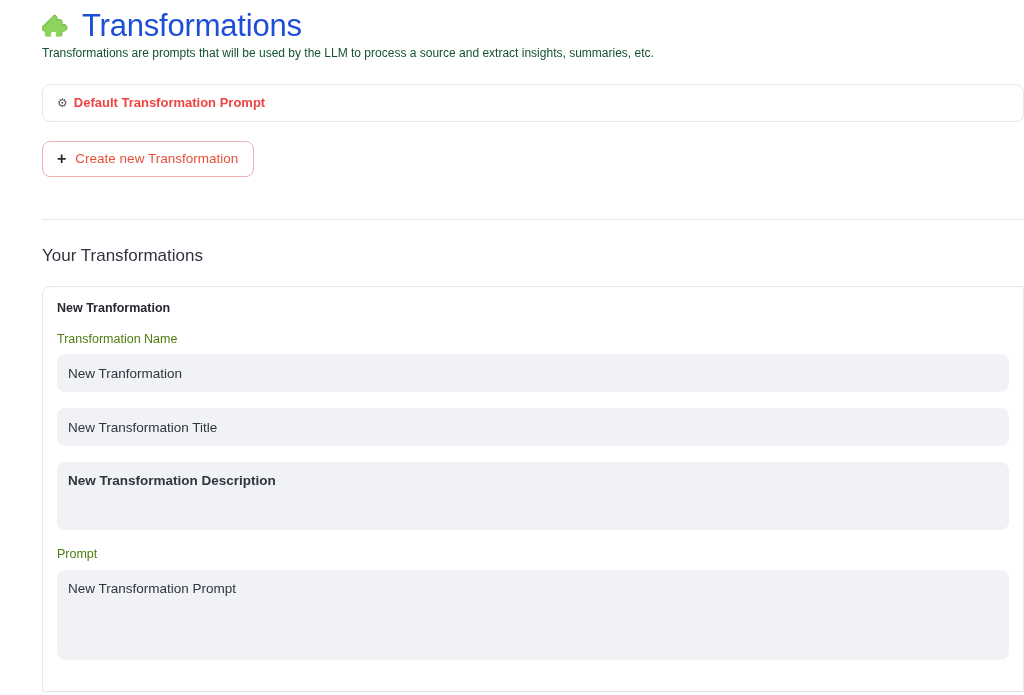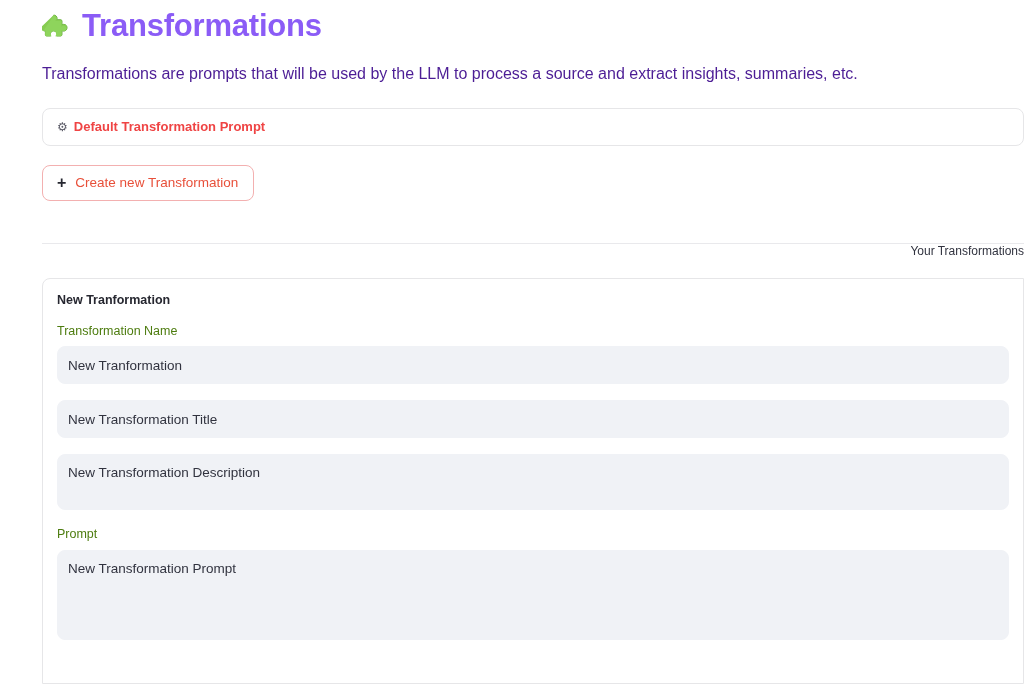--- a/index.html
+++ b/index.html
@@ -32,29 +32,29 @@
   .puzzle-icon {
     width: 30px;
     height: 30px;
     display: inline-block;
     flex: 0 0 auto;
     position: relative;
     top: 2px;
   }
   .page-title {
     font-size: 31px;
-    font-weight: bold;
+    font-weight: normal;
     letter-spacing: -0.2px;
-    color: #8b5cf6;
+    color: #1d4ed8;
     line-height: 1.15;
   }
   .subtitle {
-    margin-top: 18px;
-    font-size: 16px;
-    color: #4c1d95;
+    margin-top: 0;
+    font-size: 12px;
+    color: #14532d;
     line-height: 1.5;
   }
 
   
   .expander {
     margin-top: 22px;
     margin-right: -1px;
     border: 1px solid #e6e6e8;
     border-radius: 8px;
     background: #ffffff;
@@ -103,23 +103,23 @@
 
   
   .divider {
     margin-top: 42px;
     border-top: 1px solid #e9e9ec;
     width: 100%;
   }
 
   
   .section-label {
-    font-size: 12px;
+    margin-top: 26px;
+    font-size: 17px;
     color: #31333f;
-    text-align: right;
   }
 
   
   .card {
     margin-top: 20px;
     border: 1px solid #e6e6e8;
     border-radius: 8px 0 0 0;
     background: #ffffff;
     width: 100%;
     box-sizing: border-box;
@@ -157,21 +157,21 @@
     background: #f0f2f6;
     border: 1px solid #f0f2f6;
     border-radius: 8px;
     padding: 10px;
     font-size: 13.5px;
     color: #31333f;
     margin-bottom: 16px;
     width: 100%;
     box-sizing: border-box;
   }
-  .text-area.desc { height: 56px; }
+  .text-area.desc { height: 68px; font-weight: bold; }
   .text-area.prompt { height: 90px; }
 </style>
 </head>
 <body>
 
 <div class="page">
 
   <div class="title-row">
     <span class="puzzle-icon">
       <svg viewBox="0 0 32 32" width="30" height="30" xmlns="http://www.w3.org/2000/svg">

